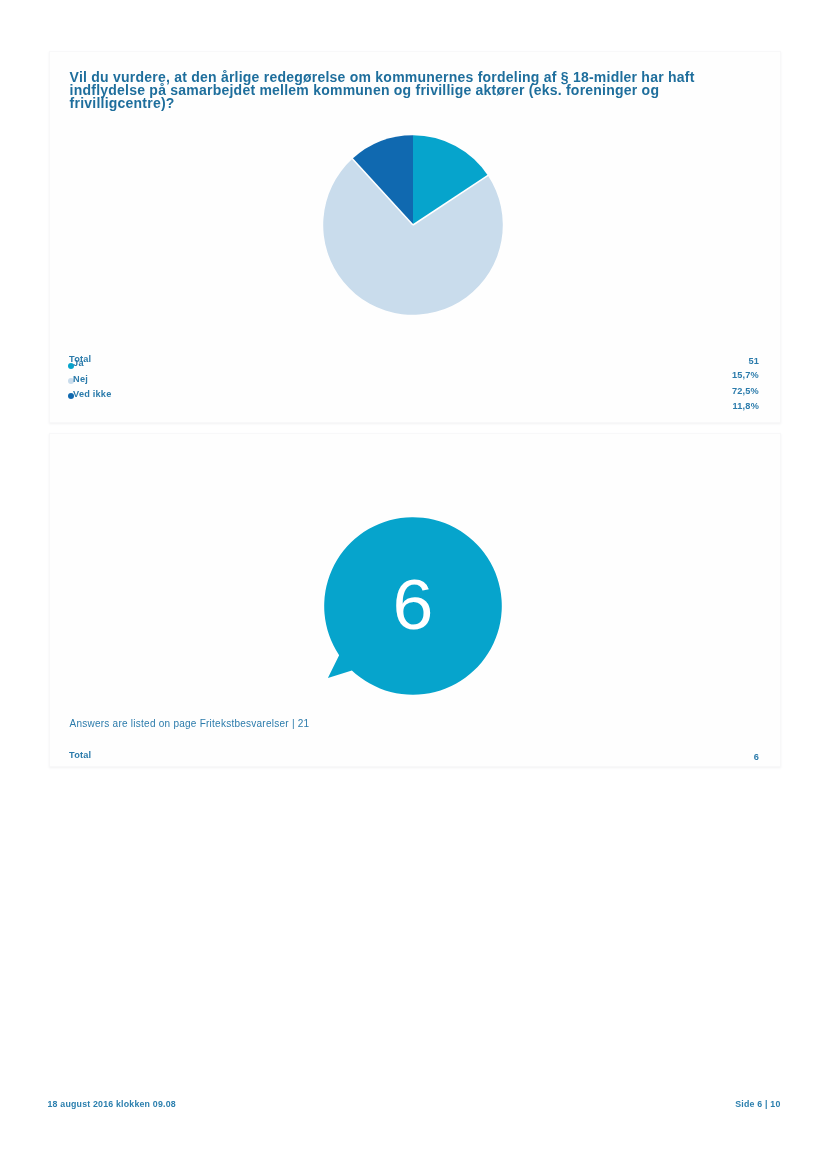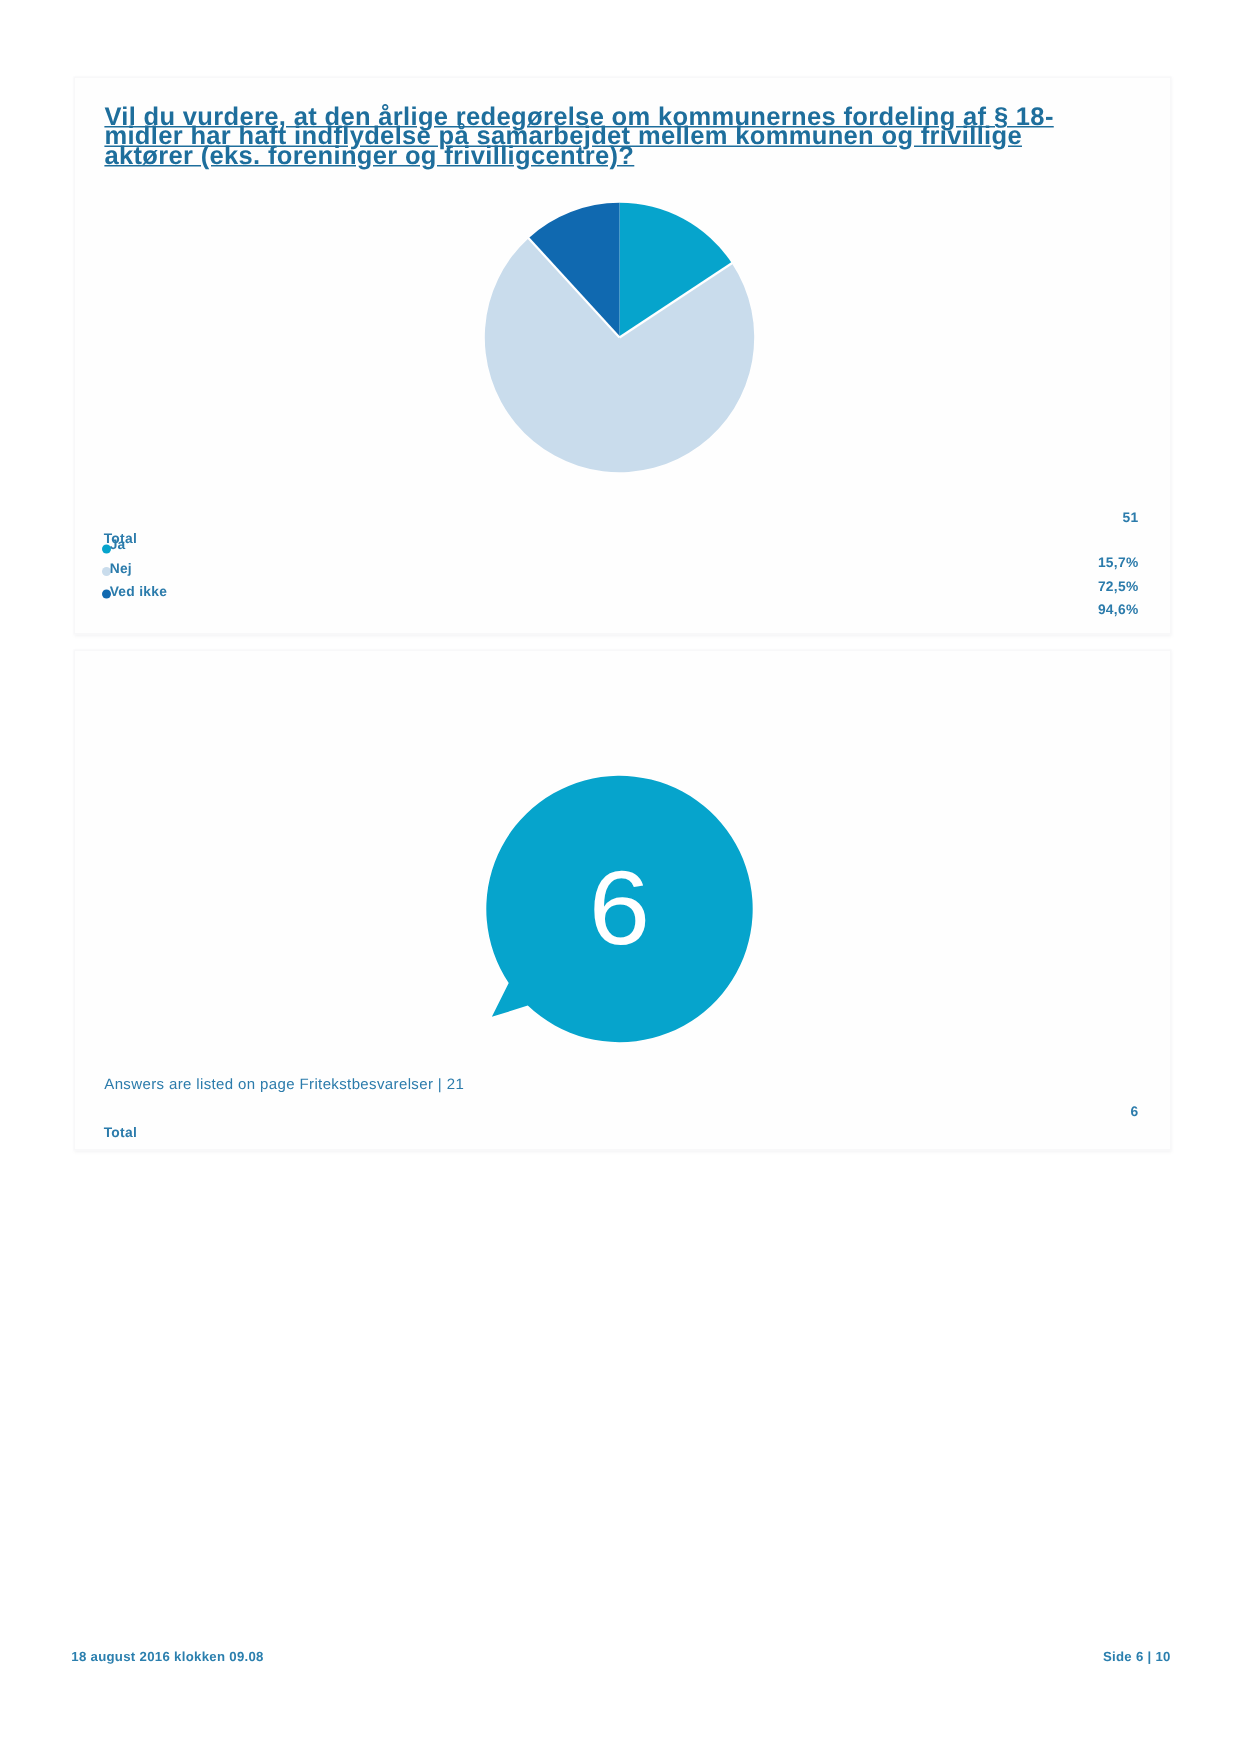--- a/index.html
+++ b/index.html
@@ -8,37 +8,37 @@
   .page{position:absolute;left:0;top:0;width:828px;height:1169px;}
 
   
   .card{position:absolute;background:#fefefe;
         border:1px solid #f8f8f9;
         box-shadow:0 1px 2px rgba(130,130,140,.10);}
   #card1{left:48.5px;top:51px;width:730px;height:370px;}
   #card2{left:48.5px;top:433px;width:730px;height:332.2px;}
 
   .qtitle{position:absolute;left:20.1px;top:19px;width:660px;
-          color:#1e6e9c;font-size:17px;font-weight:bold;
-          line-height:13.1px;letter-spacing:.23px;text-decoration:underline;}
+          color:#1e6e9c;font-size:14px;font-weight:bold;
+          line-height:13.1px;letter-spacing:.23px;}
 
   
   .pie-wrap{position:absolute;left:0;top:0;width:100%;height:100%;}
   .pie-svg{position:absolute;}
 
   
   .legend{position:absolute;left:19.6px;right:20.5px;
           font-size:9.2px;color:#2b7bab;font-weight:bold;letter-spacing:.2px;}
   .lrow{position:relative;height:15.4px;}
   .lrow .dot{position:absolute;left:-1px;top:4.2px;width:6.1px;height:6.1px;border-radius:50%;}
   .lrow .lbl{position:absolute;left:4px;top:0;}
   .lrow .val{position:absolute;right:0;top:12px;text-align:right;}
   .total-row{position:relative;height:18.4px;}
   .total-row .lbl{position:absolute;left:0;top:14px;}
-  .total-row .val{position:absolute;right:0;top:0;}
+  .total-row .val{position:absolute;right:0;top:16px;}
 
   
   .footer{position:absolute;left:47.5px;width:733px;top:1099px;
           font-size:8.8px;color:#2b7fae;font-weight:bold;letter-spacing:.2px;}
   .footer .foot-l{position:absolute;left:0;top:0;}
   .footer .foot-r{position:absolute;right:0;top:0;}
 
   
   .bubble-wrap{position:absolute;left:0;top:0;width:100%;height:100%;}
   .bubble-num{position:absolute;left:263.0px;top:136.0px;width:200px;text-align:center;
@@ -77,21 +77,21 @@
         <span class="val">15,7%</span>
       </div>
       <div class="lrow">
         <span class="dot" style="background: rgb(201, 220, 236);"></span>
         <span class="lbl">Nej</span>
         <span class="val">72,5%</span>
       </div>
       <div class="lrow">
         <span class="dot" style="background: rgb(16, 105, 176);"></span>
         <span class="lbl">Ved ikke</span>
-        <span class="val">94,6%</span>
+        <span class="val">11,8%</span>
       </div>
     </div>
   </div>
 
   <div class="card" id="card2">
 
     <div class="bubble-wrap">
       <svg id="bubble-svg" width="200" height="200" viewBox="0 0 200 200" style="position:absolute;left:263.3px;top:72.3px;">
           <path d="M 26.14 149.30 A 88.8 88.8 0 1 1 38.85 164.39 L 14.90 171.90 Z" fill="#06a4cc"></path>
         </svg>

